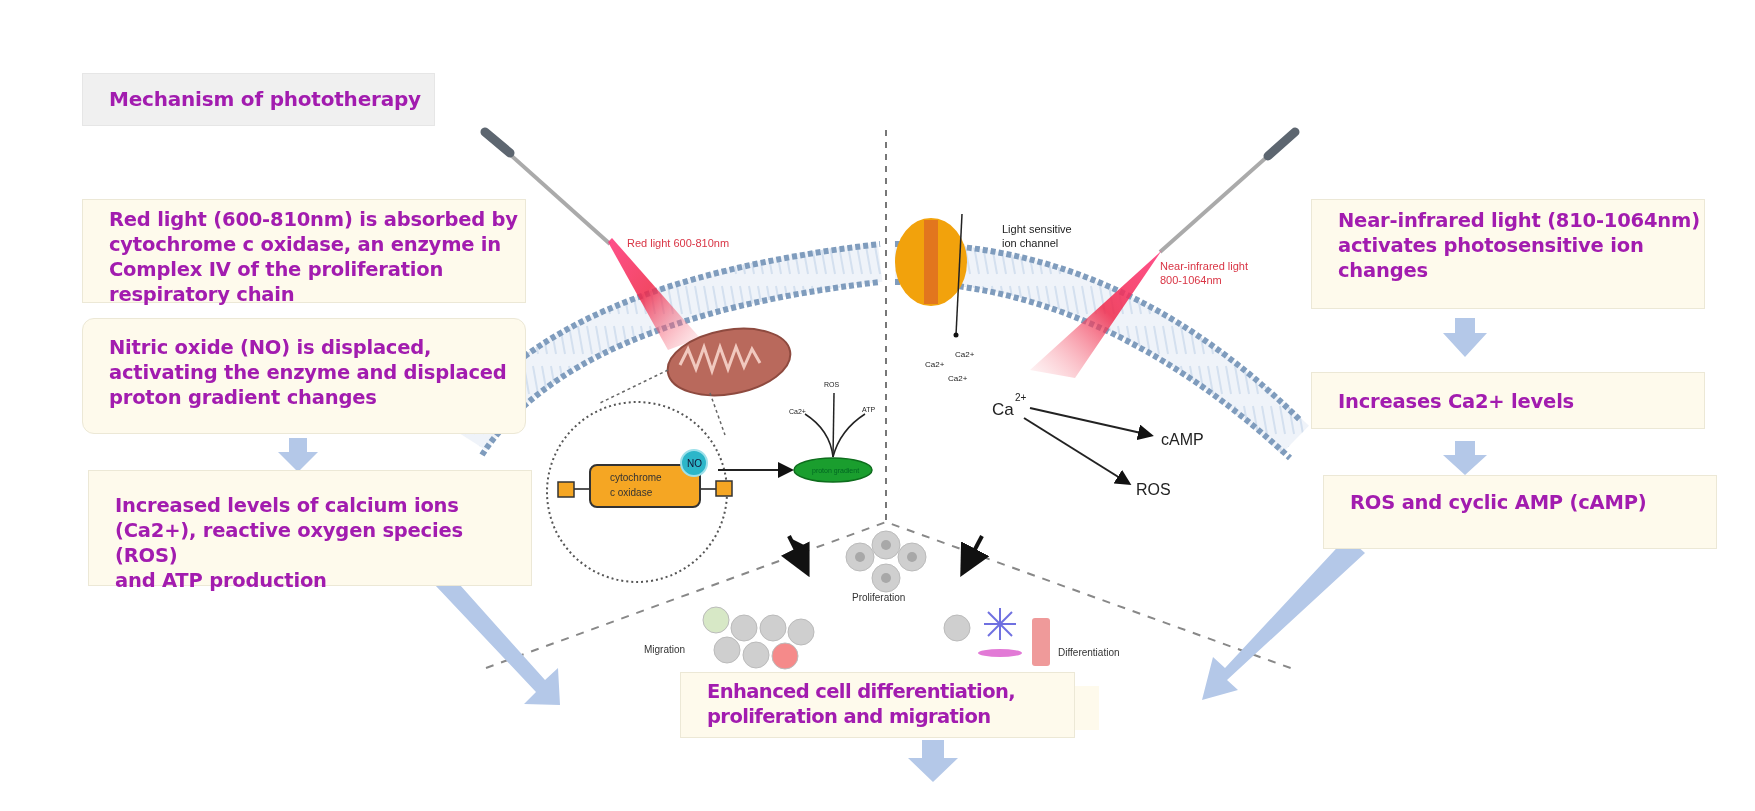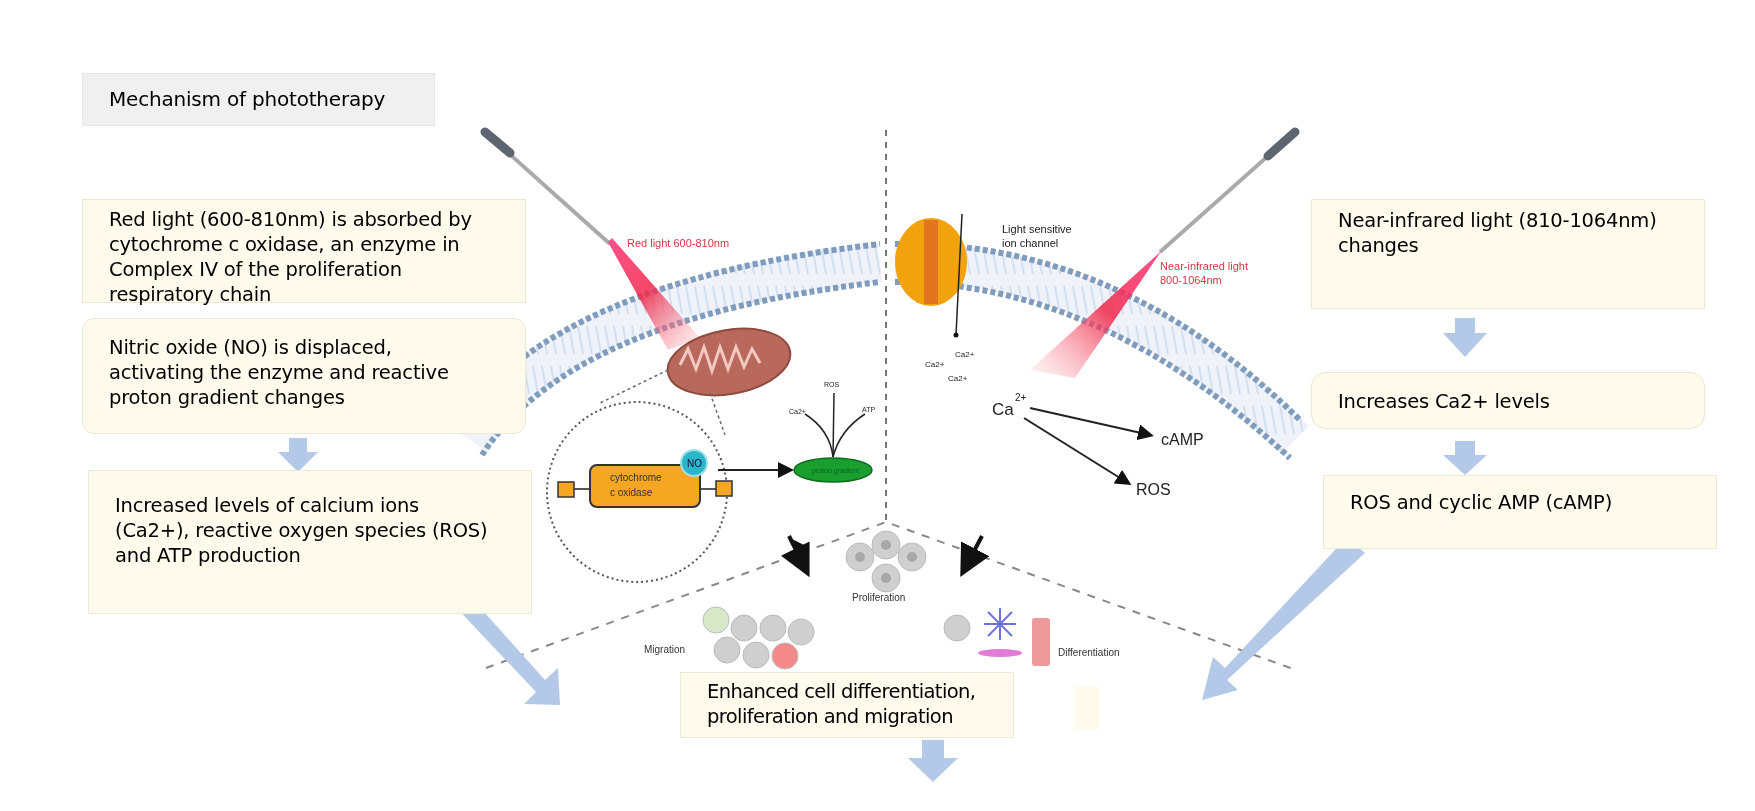--- a/index.html
+++ b/index.html
@@ -1,29 +1,29 @@
 <!DOCTYPE html>
 <html><head>
 <meta charset="utf-8">
 <style>
   html, body { margin:0; padding:0; background:#ffffff; }
   body { width:1755px; height:811px; position:relative; overflow:hidden;
          font-family:"DejaVu Sans", "Liberation Sans", sans-serif; color:#111; }
   .box { position:absolute; background:#fefaec; border:1px solid #ece8d6; box-sizing:border-box;
-         font-weight:normal; font-size:19.5px; line-height:25px; letter-spacing:-0.2px; color:#000000; }
+         font-weight:bold; font-size:19.5px; line-height:25px; letter-spacing:-0.2px; color:#a21caf; }
   .box span { display:block; }
   #title-box { left:82px; top:73px; width:353px; height:53px; background:#f0f0f0; border:1px solid #e6e6e6;
                padding:13px 0 0 26px; font-size:20px; }
   #left-box-1 { left:82px; top:199px; width:444px; height:104px; padding:7px 0 0 26px; }
   #left-box-2 { left:82px; top:318px; width:444px; height:116px; padding:16px 0 0 26px;border-radius:12px; }
-  #left-box-3 { left:88px; top:470px; width:444px; height:144px; padding:22px 0 0 26px; }
+  #left-box-3 { left:88px; top:470px; width:444px; height:116px; padding:22px 0 0 26px; }
   #right-box-1 { left:1311px; top:199px; width:394px; height:110px; padding:8px 0 0 26px; }
-  #right-box-2 { left:1311px; top:372px; width:394px; height:57px; padding:16px 0 0 26px;border-radius:14px; }
+  #right-box-2 { left:1311px; top:372px; width:394px; height:57px; padding:16px 0 0 26px; }
   #right-box-3 { left:1311px; top:475px; width:394px; height:74px; padding:14px 0 0 26px;margin-left:12px; }
-  #center-box { left:680px; top:672px; width:334px; height:66px; padding:6px 0 16px 26px; letter-spacing:-0.6px; }
+  #center-box { left:680px; top:672px; width:395px; height:66px; padding:6px 0 16px 26px; letter-spacing:-0.6px; }
   #center-box-shadow { position:absolute; left:1075px; top:686px; width:24px; height:44px; background:#fefaec; }
   svg#diagram { position:absolute; left:0; top:0; }
   .dtext { font-family:"Liberation Sans", sans-serif; }
 </style>
 </head>
 <body>
 
 <svg id="diagram" width="1755" height="811" viewBox="0 0 1755 811">
   <defs>
     <linearGradient id="beamL" x1="0" y1="0" x2="1" y2="1">
@@ -188,32 +188,33 @@
 
 <div class="box" id="left-box-1">
   <span>Red light (600-810nm) is absorbed by</span>
   <span>cytochrome c oxidase, an enzyme in</span>
   <span>Complex IV of the proliferation</span>
   <span>respiratory chain</span>
 </div>
 
 <div class="box" id="left-box-2">
   <span>Nitric oxide (NO) is displaced,</span>
-  <span>activating the enzyme and reactive</span>
+  <span>activating the enzyme and displaced</span>
   <span>proton gradient changes</span>
 </div>
 
 <div class="box" id="left-box-3">
   <span>Increased levels of calcium ions</span>
   <span>(Ca2+), reactive oxygen species (ROS)</span>
   <span>and ATP production</span>
 </div>
 
 <div class="box" id="right-box-1">
   <span>Near-infrared light (810-1064nm)</span>
+  <span>activates photosensitive ion</span>
   <span>changes</span>
 </div>
 
 <div class="box" id="right-box-2">
   <span>Increases Ca2+ levels</span>
 </div>
 
 <div class="box" id="right-box-3">
   <span>ROS and cyclic AMP (cAMP)</span>
 </div>

